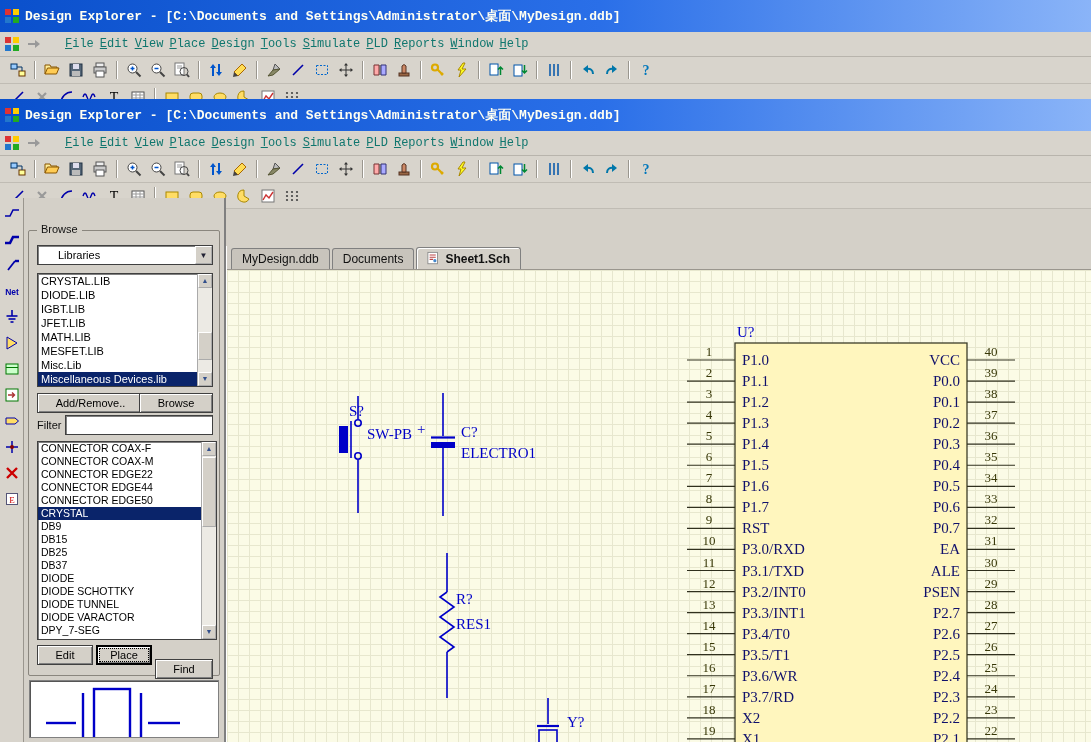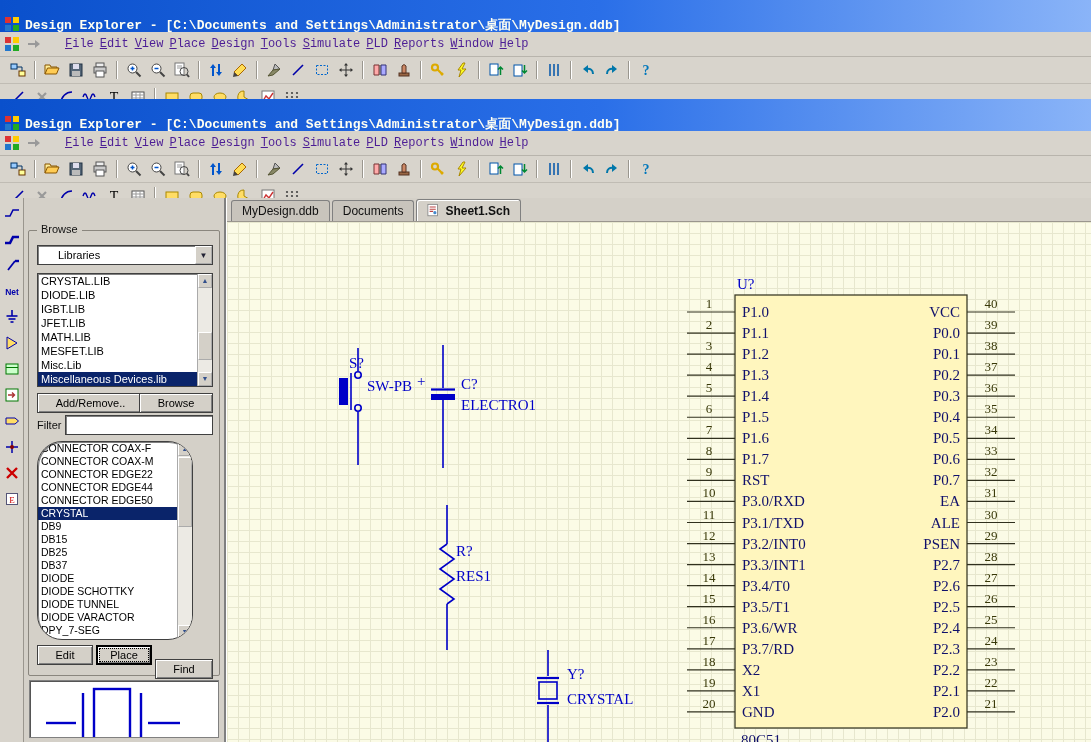--- a/index.html
+++ b/index.html
@@ -3,27 +3,27 @@
 <meta charset="utf-8">
 <style>
   * { box-sizing: border-box; margin: 0; padding: 0; }
   html,body { width:1091px; height:742px; overflow:hidden; }
   body { position:relative; background:#d4d0c8; font-family:"Liberation Sans",sans-serif; }
 
   
   .header { position:absolute; left:0; width:1091px; height:99px; }
   .header.h1 { top:0; } .header.h2 { top:99px; }
   .titlebar { height:21px; background:linear-gradient(90deg,#0a50cc 0%,#2a6fe8 55%,#8ab4f8 100%);
-    display:flex; align-items:flex-start; gap:5px; padding:16px 4px;
+    display:flex; align-items:center; gap:5px; padding:16px 4px;
     color:#fffff2; font:bold 13px "Liberation Mono",monospace; white-space:nowrap; }
   .menubar { height:25px; background:#d8d4cc; border-bottom:1px solid #b8b4ac;
     display:flex; align-items:center; padding:0 4px; }
   .menubar .icn16 { margin-right:6px; }
   .menu-items { display:flex; align-items:center; margin-left:14px; }
-  .menu-item { font:12px "Liberation Mono",monospace; color:#4c1d95; padding:2px 3px; cursor:default; }
+  .menu-item { font:12px "Liberation Mono",monospace; color:#0f766e; padding:2px 3px; cursor:default; }
   .menu-item u { text-decoration:underline; }
   .toolbar { height:27px; background:#d8d4cc; border-bottom:1px solid #c0bcb4;
     display:flex; align-items:center; padding:0 6px; }
   .toolbar.row2 { height:26px; }
   .tb-btn { width:24px; height:22px; display:inline-flex; align-items:center; justify-content:center;
     border:1px solid transparent; }
   .tb-btn svg, .icn16 svg { width:16px; height:16px; display:block; }
   .icn16 { width:16px; height:16px; display:inline-block; }
   .tb-sep { width:2px; height:18px; border-left:1px solid #9a968e; border-right:1px solid #ffffff; margin:0 4px; }
 
@@ -45,21 +45,21 @@
 
   .combo { position:absolute; left:8px; top:14px; width:176px; height:20px; background:#fff;
     border:1px solid #404040; box-shadow:inset 1px 1px 0 #808080; display:flex; align-items:center; }
   .combo .val { flex:1; padding:0 20px; font-weight:normal; font-size:11px; color:#000; }
   .combo .drop { width:17px; height:18px; background:#d4d0c8; border:1px outset #fff;
     font-size:8px; color:#223; display:flex; align-items:center; justify-content:center; }
 
   .listbox { position:absolute; background:#fff; border:1px solid #404040;
     box-shadow:inset 1px 1px 0 #808080; overflow:hidden; }
   .lib-list  { left:8px; top:42px;  width:176px; height:114px; }
-  .comp-list { left:8px; top:210px; width:156px; height:199px;border-radius:25px; }
+  .comp-list { left:8px; top:210px; width:180px; height:199px; }
   .list-item { padding:0 3px; white-space:nowrap; color:#000; }
   .lib-list .list-item  { height:14px; line-height:14px; font-size:11px; }
   .comp-list .list-item { height:13px; line-height:13px; font-size:10.5px; }
   .list-item.selected { background:#0a246a; color:#fff; }
 
   .scroll { position:absolute; top:0; right:0; bottom:0; width:15px; background:#eceae4; border-left:1px solid #aaa; }
   .sb-btn { position:absolute; left:0; width:14px; height:14px; background:#d4d0c8; border:1px outset #fff;
     font-size:7px; color:#33508c; text-align:center; line-height:12px; }
   .sb-up { top:0; } .sb-dn { bottom:0; }
   .sb-thumb { position:absolute; left:0; width:14px; background:#d4d0c8; border:1px outset #fff; }
@@ -70,21 +70,21 @@
   .btn.focused { border:2px solid #000; line-height:16px; outline:1px dotted #000; outline-offset:-4px; }
 
   .filter-label { position:absolute; left:8px; top:188px; width:27px; overflow:hidden; white-space:nowrap; font-size:11px; color:#111; }
   .filter-input { position:absolute; left:36px; top:184px; width:148px; height:20px; background:#fff;
     border:1px solid #404040; box-shadow:inset 1px 1px 0 #808080; font-size:11px; padding:0 3px; }
 
   .preview { position:absolute; left:5px; top:482px; width:190px; height:58px; background:#fff;
     border:1px solid #808080; box-shadow:inset 1px 1px 0 #555; overflow:hidden; }
 
   
-  .doc-area { flex:1; display:flex; flex-direction:column; border-left:1px solid #fff; }
+  .doc-area { flex:1; display:flex; flex-direction:column; border-left:1px solid #fff;margin-top:48px; }
   .doc-tabbar { height:24px; background:#d4d0c8; border-bottom:1px solid #9a968e;
     display:flex; align-items:flex-end; padding:2px 0 0 4px; gap:2px; }
   .dtab { display:flex; align-items:center; gap:4px; padding:3px 10px 3px;
     border:1px solid #808080; border-bottom:none; border-radius:3px 3px 0 0;
     background:#c8c4bc; font-size:12px; color:#111; }
   .dtab.active { background:#d4d0c8; font-weight:bold; box-shadow:inset 1px 1px 0 #fff; }
   .dtab .icn14 { width:14px; height:15px; display:inline-block; }
   .dtab .icn14 svg { width:14px; height:15px; display:block; }
 
   .canvas { position:relative; flex:1; background-color:#fbfbe6;

